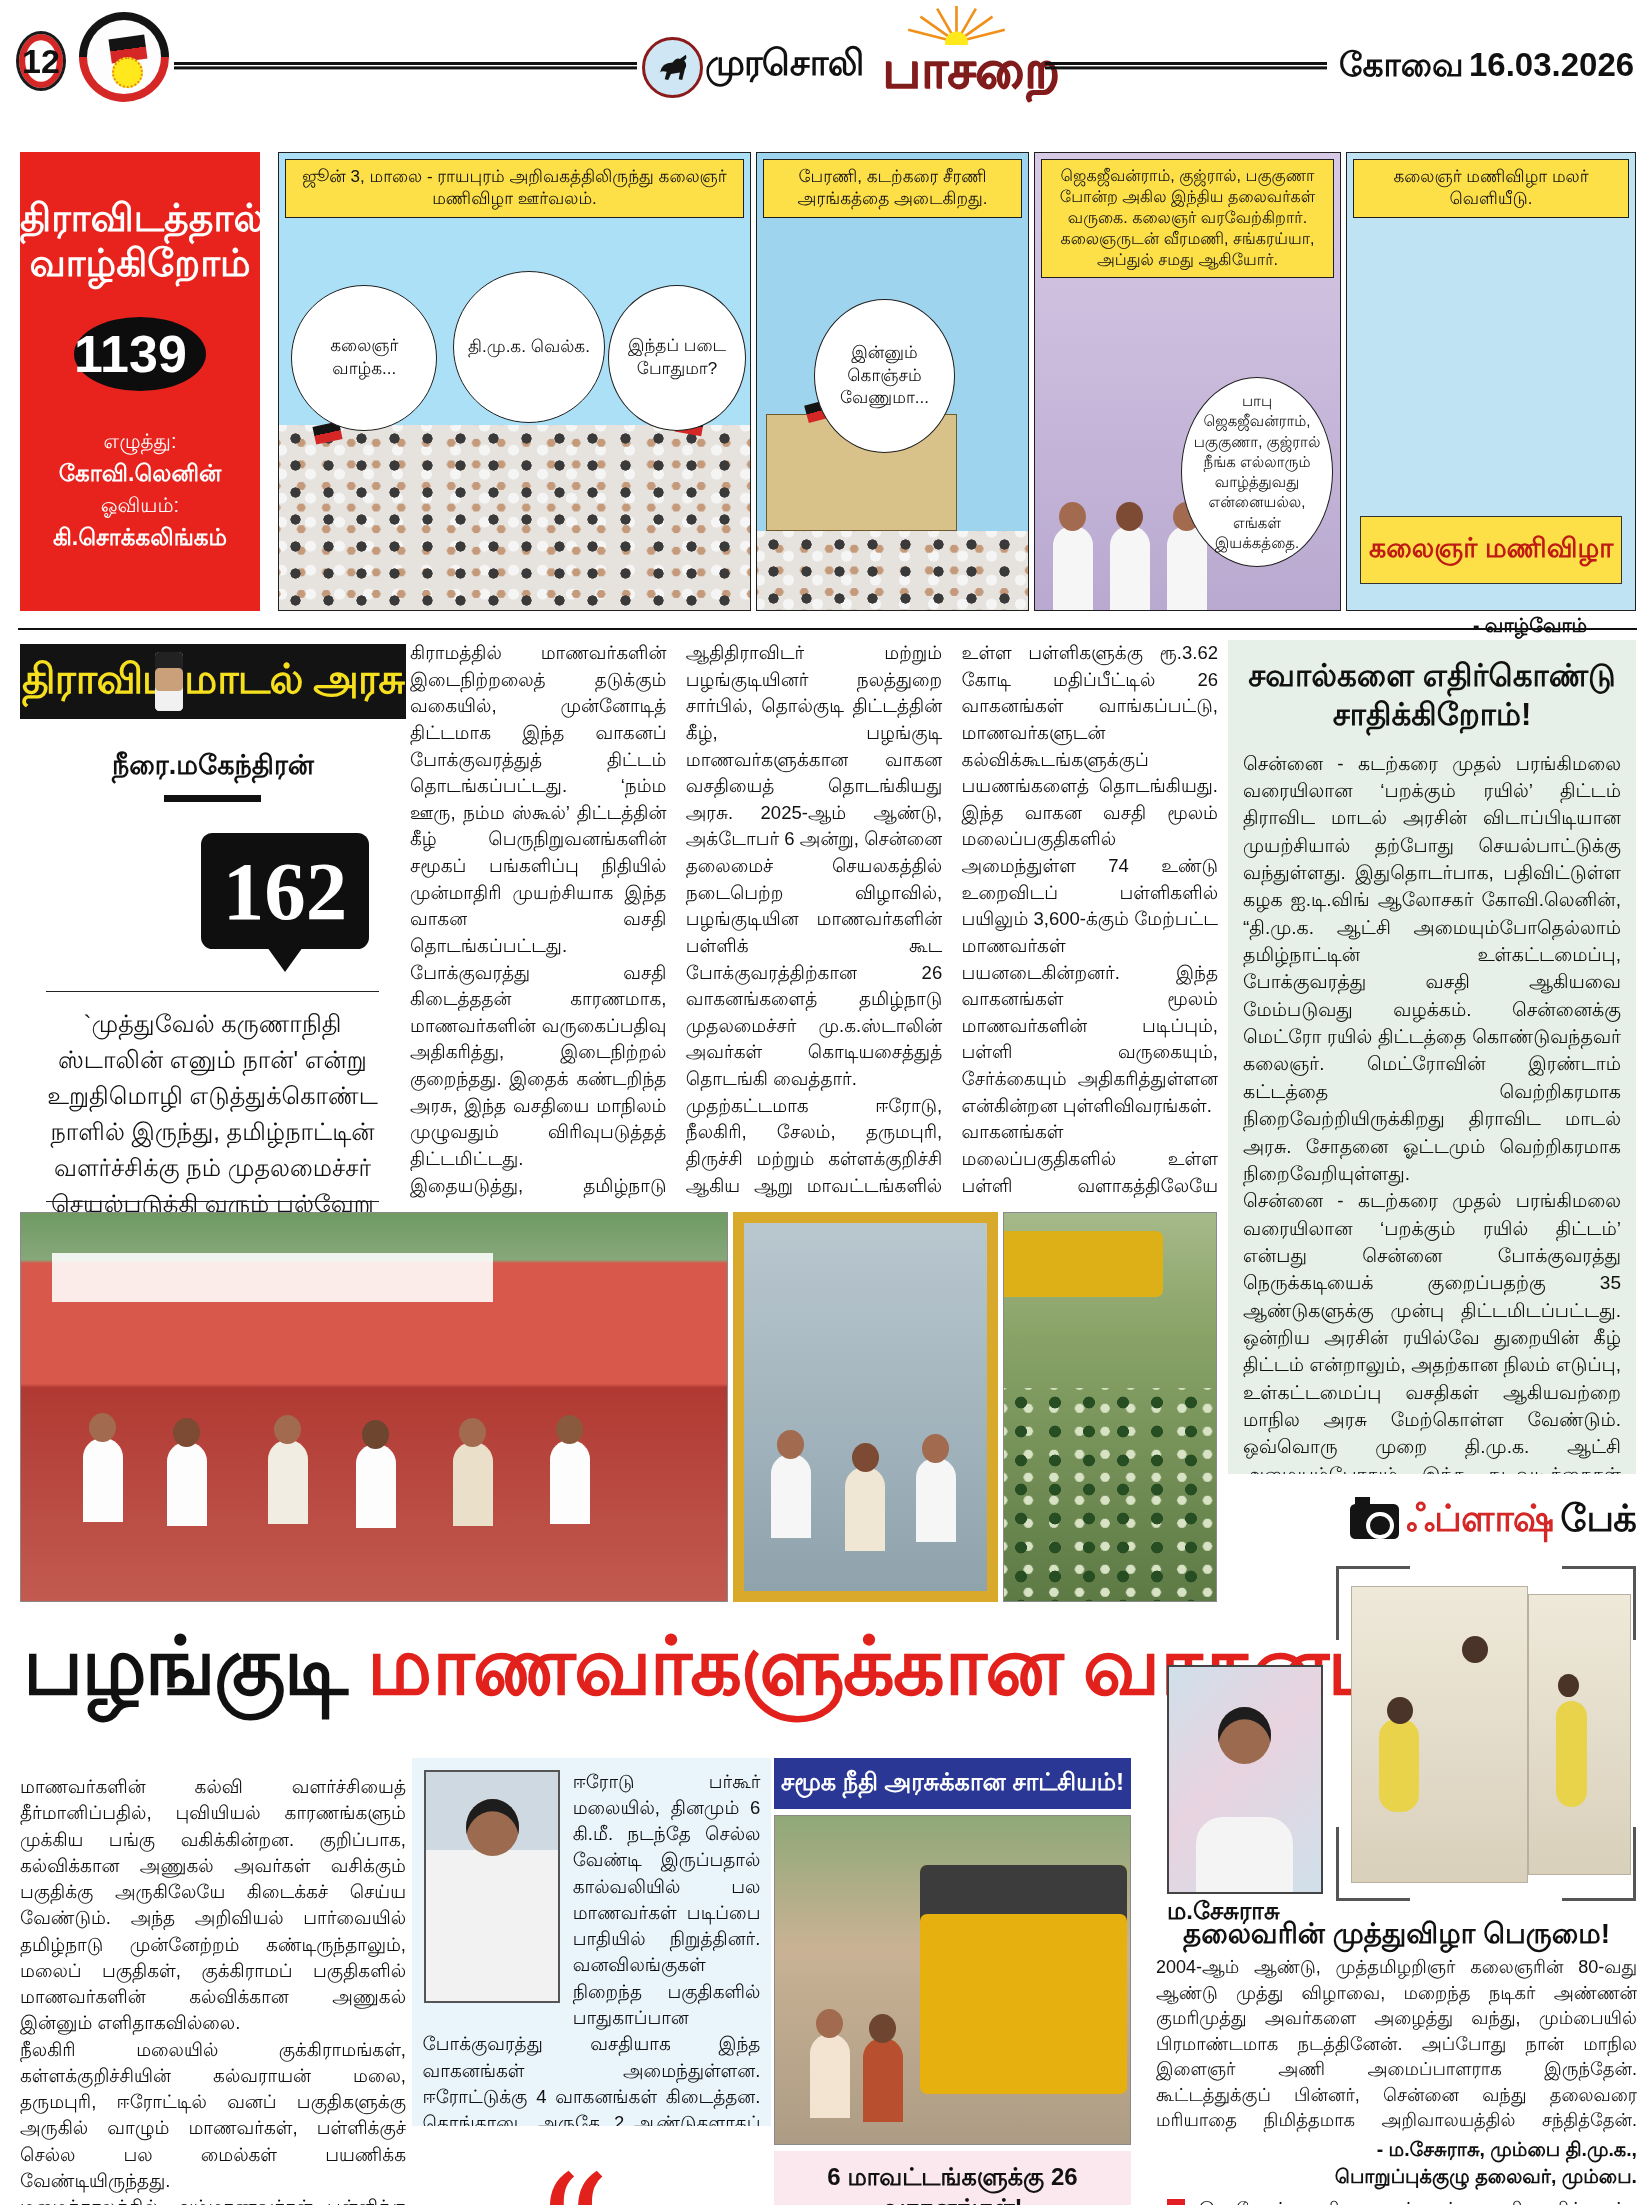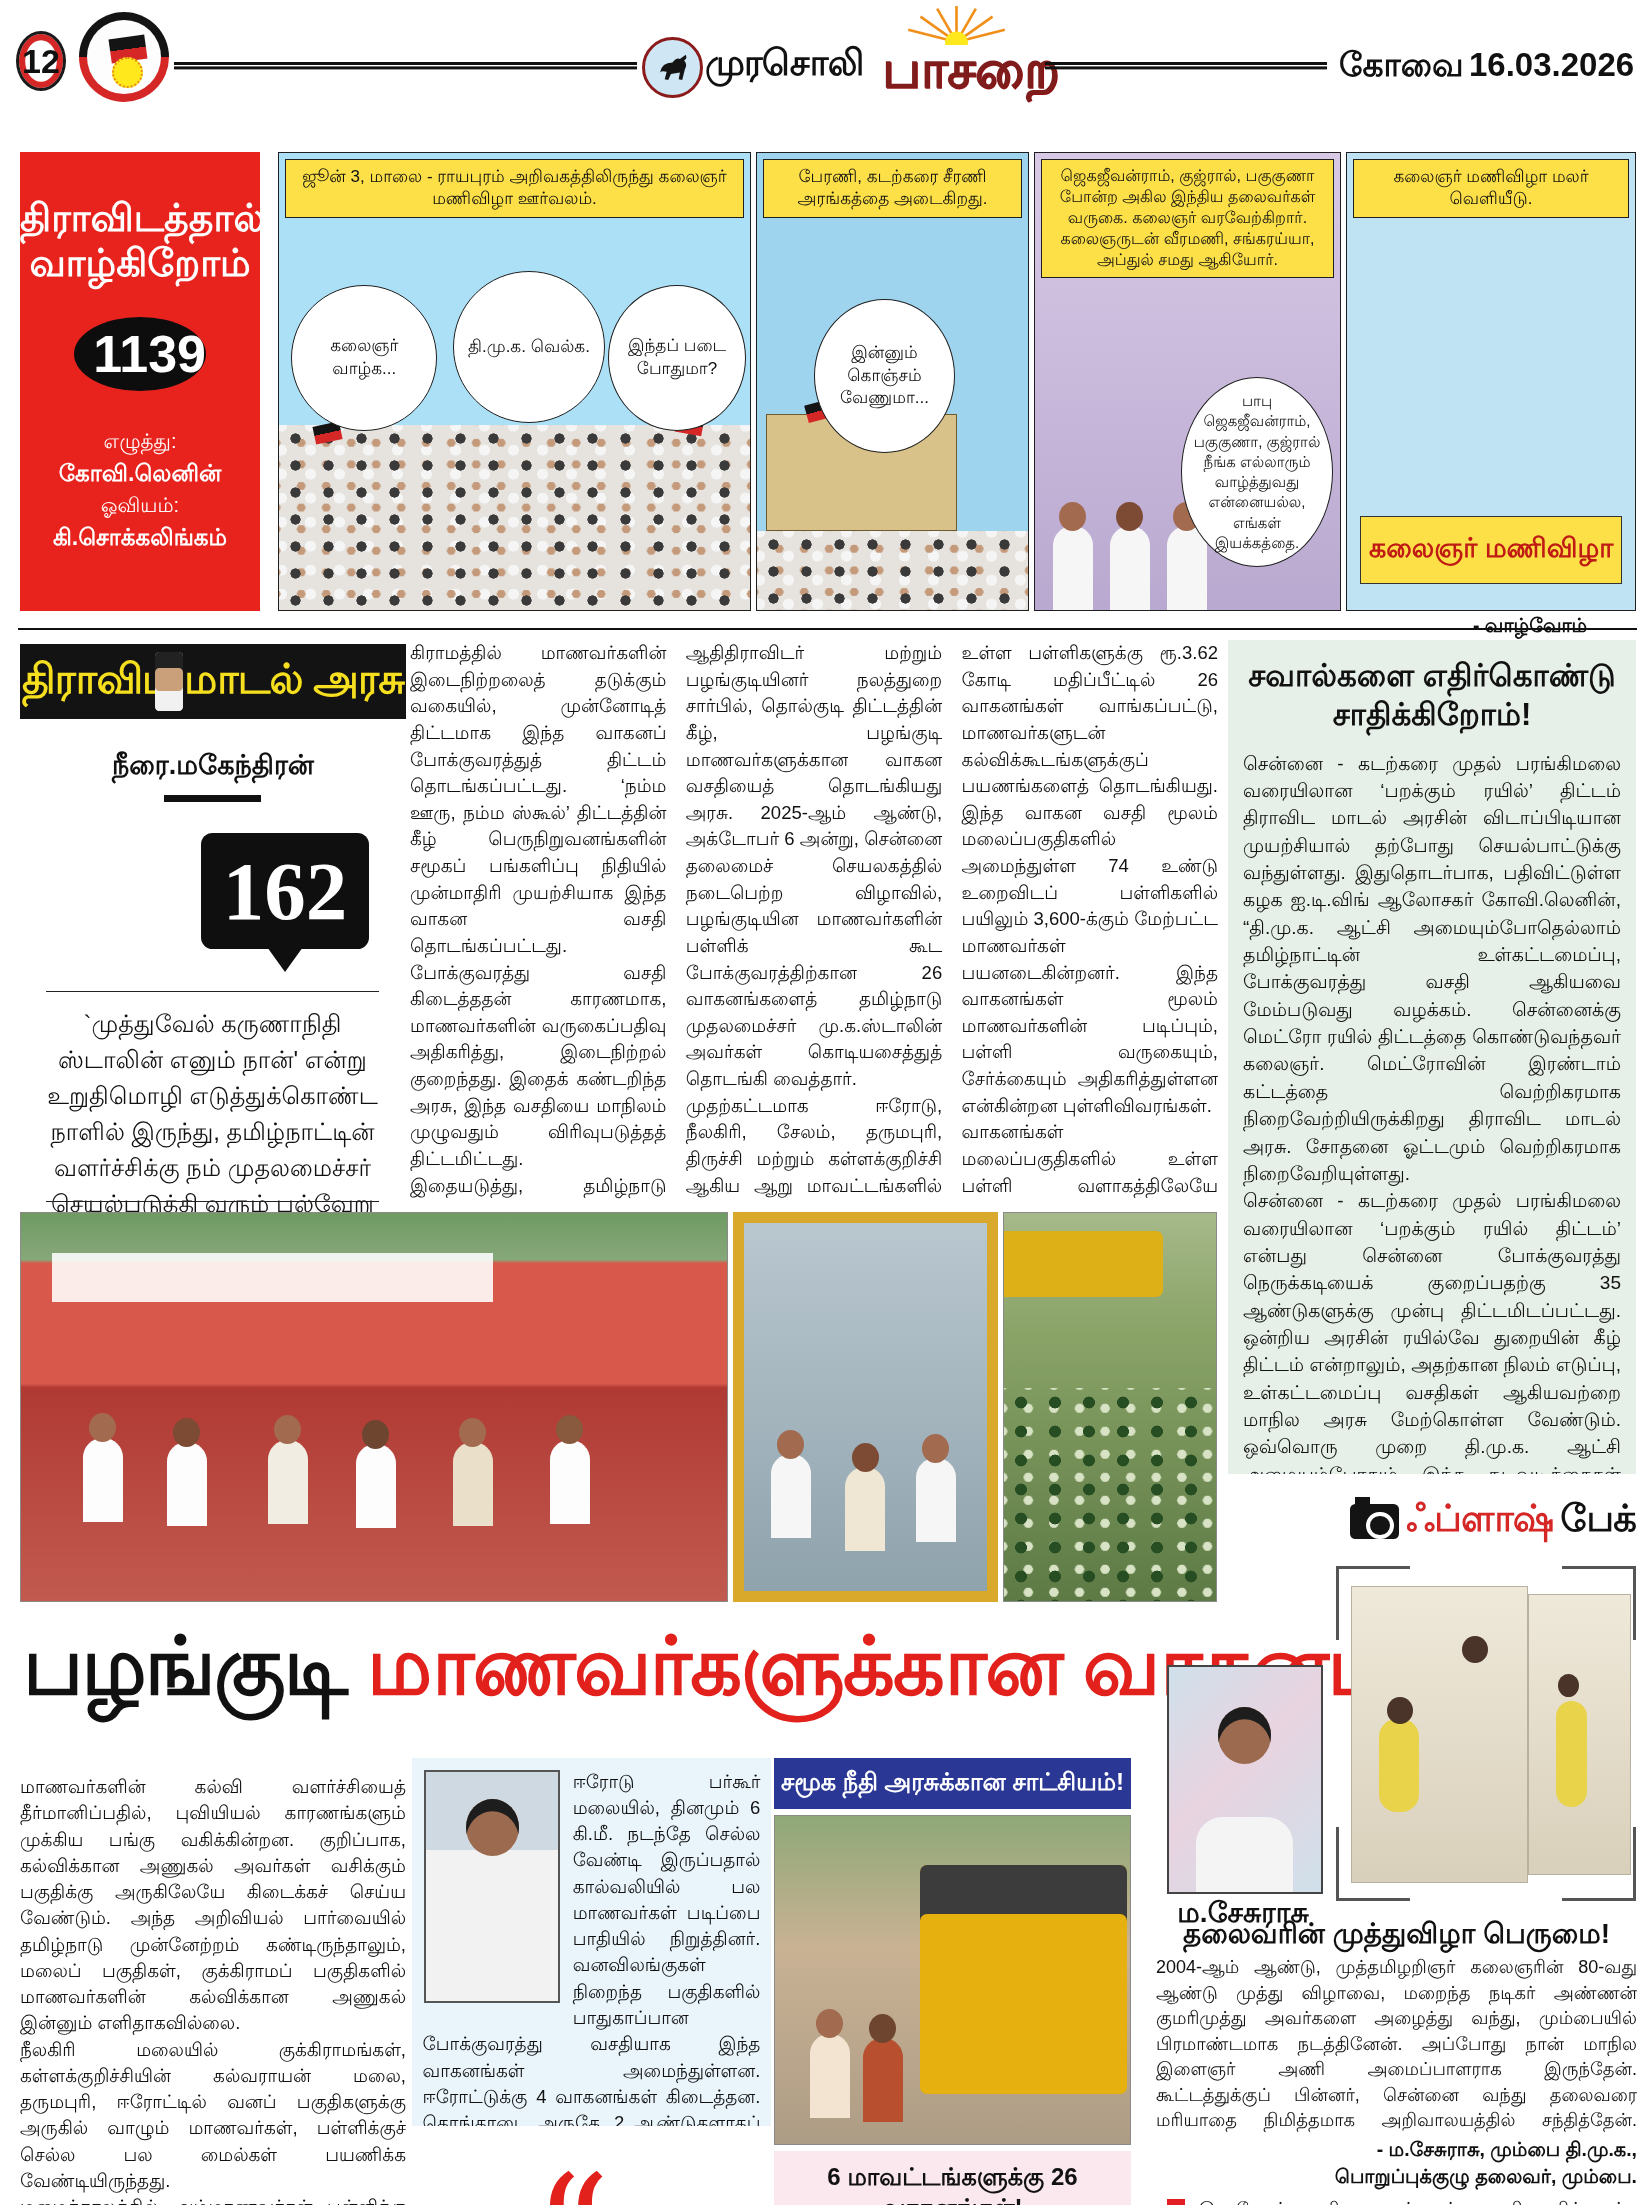--- a/index.html
+++ b/index.html
@@ -26,21 +26,21 @@
   .masthead-name{left:705px;top:42px;font-size:36px;font-weight:bold;letter-spacing:-0.9px;}
   .pasarai{left:882px;top:39px;font-size:52px;font-weight:900;color:#7f1d1d;
     text-shadow:0.9px 0.9px 0 #8e1114;letter-spacing:-0.9px;}
   .kovai{left:1339px;top:46px;font-size:33px;font-weight:bold;}
   .pdate{left:1469px;top:46px;font-size:33px;font-weight:bold;}
 
   
   .comic-red{left:20px;top:152px;width:240px;height:459px;background:#e8231d;color:#fff;}
   .comic-title{margin-top:44px;font-size:38px;font-weight:900;line-height:1.18;text-align:center;}
   .episode-oval{margin:31px auto 0;width:132px;height:74px;background:#0d0d0d;border-radius:50%;
-    display:flex;align-items:center;justify-content:flex-end;font-size:52px;font-weight:900;}
+    display:flex;align-items:center;justify-content:flex-start;font-size:52px;font-weight:900;}
   .credits{margin-top:35px;text-align:center;font-size:20px;line-height:1.5;}
   .credits .nm{font-size:23px;font-weight:bold;}
   .panel{top:152px;height:459px;background:#ace0f6;border:1.8px solid #1f1f1f;box-sizing:border-box;overflow:hidden;}
   .cap{position:absolute;left:6.2px;right:6.2px;top:6.2px;background:#fde047;border:1.3px solid #1f1f1f;
     padding:6.2px 4.4px;font-size:17px;line-height:1.3;text-align:center;}
   .bubble{position:absolute;background:#fff;border:1.8px solid #1f1f1f;border-radius:50%;
     display:flex;align-items:center;justify-content:center;text-align:center;
     font-size:17px;line-height:1.35;padding:11.5px;box-sizing:border-box;}
   .crowd{position:absolute;left:0;right:0;bottom:0;background-color:#e6e3de;
     background-image:radial-gradient(circle,#3a3a3a 4.9px,transparent 5.3px),
@@ -116,21 +116,21 @@
   .pink-title{font-size:24px;font-weight:900;text-align:center;}
 
   
   .fb-logo{left:1332px;top:1499px;width:304px;height:44px;display:flex;align-items:center;justify-content:flex-end;gap:7px;}
   .cam{width:49px;height:35px;background:#141414;border-radius:5.3px;position:relative;}
   .cam:before{content:"";position:absolute;left:16px;top:8px;width:19.4px;height:19.4px;border:4px solid #fff;border-radius:50%;}
   .cam:after{content:"";position:absolute;left:4.4px;top:-6.2px;width:15px;height:7px;background:#141414;}
   .fb-word{font-size:37px;font-weight:900;letter-spacing:-0.9px;}
   .fb-portrait{left:1167px;top:1665px;width:152px;height:225px;border:2.2px solid #444;
     background:linear-gradient(135deg,#cfe0ea 0%,#e8d3e0 45%,#cfe0ea 100%);}
-  .fb-pcaption{left:1167px;top:1897px;width:152px;font-size:28px;font-weight:bold;text-align:center;}
+  .fb-pcaption{left:1167px;top:1897px;width:152px;font-size:24px;font-weight:bold;}
   .fb-photos{left:1336px;top:1566px;width:300px;height:335px;}
   .oldphoto{position:absolute;background:linear-gradient(180deg,#efe9da,#d9d0bb);border:0.9px solid #b9b0a0;}
   .shawl{position:absolute;width:40px;height:93px;background:#e8d34a;border-radius:17.6px;}
   .darkhead{position:absolute;width:25.6px;height:27px;border-radius:50%;background:#4a3328;}
   .fb-title{left:1156px;top:1918px;width:481px;font-size:28px;font-weight:900;text-align:center;}
   .fb-body{left:1156px;top:1955px;width:481px;height:180px;font-size:18px;line-height:1.42;overflow:hidden;}
   .fb-sign{left:1156px;top:2136px;width:481px;font-size:19.4px;font-weight:bold;text-align:right;line-height:1.4;}
   .fb-note{left:1167px;top:2196px;width:470px;padding-left:31px;box-sizing:border-box;font-size:18px;line-height:1.5;}
   .fb-note:before{content:"";position:absolute;left:0;top:2.6px;bottom:2.6px;width:17.6px;background:#e31e24;}
 </style>

